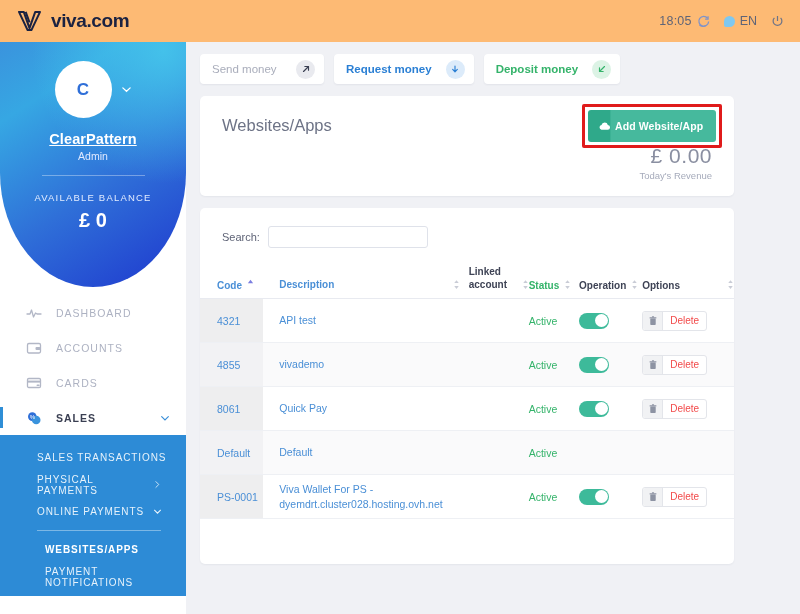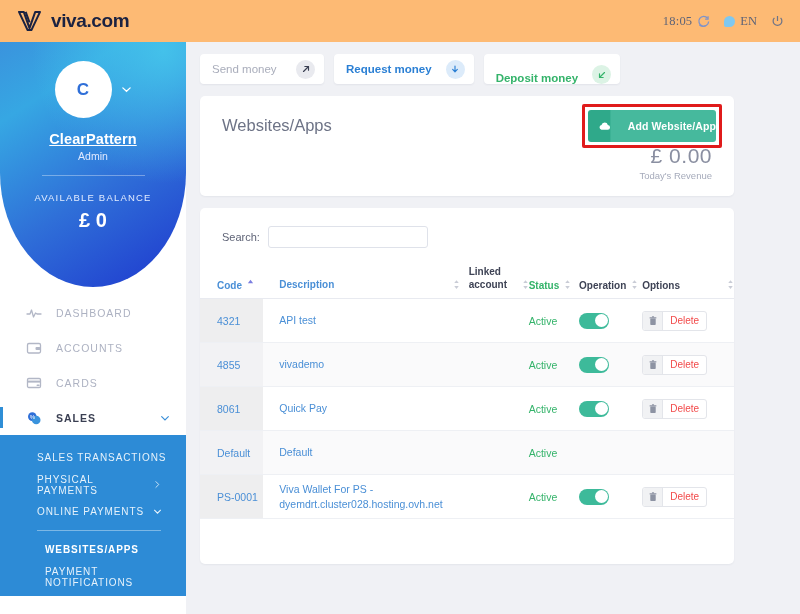--- a/index.html
+++ b/index.html
@@ -18,21 +18,21 @@
     display: flex; align-items: center;
     z-index: 40;
   }
   .brand { display: flex; align-items: center; gap: 9px; margin-left: 17px; }
   .brand-mark { width: 25px; height: 22px; }
   .brand-text {
     font-size: 19px; font-weight: 700; color: #1b2241; letter-spacing: -0.4px;
   }
   .topbar-right {
     margin-left: auto; margin-right: 16px;
-    display: flex; align-items: center; gap: 14px; font-family: Liberation Serif, serif;
+    display: flex; align-items: center; gap: 14px;
   }
   .clock { font-size: 12.5px; color: #5f6477; letter-spacing: .2px; }
   .tb-item { display: flex; align-items: center; gap: 5px; }
   .lang-dot {
     width: 11px; height: 11px; border-radius: 50% 50% 50% 2px;
     background: #7fc8f0; display: inline-block;
   }
   .lang-txt { font-size: 12.5px; color: #5f6477; }
   .icon-sm { width: 13px; height: 13px; display: block; }
 
@@ -118,21 +118,21 @@
   .act-btn {
     height: 30px; min-width: 124px;
     background: #fff; border-radius: 4px;
     display: flex; align-items: center; justify-content: space-between;
     padding: 0 9px 0 12px; gap: 14px;
     font-size: 11.5px; cursor: pointer;
     box-shadow: 0 1px 2px rgba(40,50,80,.07);
   }
   .act-btn.send { color: #a9adbb; }
   .act-btn.request { color: #2a7fd4; font-weight: 700; }
-  .act-btn.deposit { color: #34b36a; font-weight: 700; align-items: flex-end; }
+  .act-btn.deposit { color: #34b36a; font-weight: 700; }
   .act-circ {
     width: 19px; height: 19px; border-radius: 50%;
     display: flex; align-items: center; justify-content: center; flex: none;
   }
   .act-circ.g { background: #e9eaef; }
   .act-circ.b { background: #dcebfa; }
   .act-circ.gr { background: #dcf3e5; }
 
   .card {
     background: #fff; border-radius: 5px;
@@ -158,21 +158,21 @@
   }
   .add-btn {
     position: relative;
     width: 128px; height: 32px;
     background: linear-gradient(90deg, #2fa98a 0%, #2fa98a 17%, #46b99d 18%, #46b99d 100%);
     border-radius: 3px; cursor: pointer;
     display: flex; align-items: center;
   }
   .add-ico { width: 22px; margin-left: 5px; display: flex; justify-content: center; }
   .add-label {
-    flex: 1; text-align: right;
+    flex: 1; text-align: left;
     color: #fff; font-size: 10.5px; font-weight: 700; letter-spacing: .1px;
   }
 
   .table-card { margin-top: 12px; padding: 18px 0 0 0; height: 356px; overflow: hidden; }
   .search-row { display: flex; align-items: center; gap: 8px; padding: 0 0 0 22px; }
   .search-lbl { font-size: 11px; color: #5f6477; }
   .search-input {
     width: 160px; height: 22px;
     border: 1px solid #dfe2ea; border-radius: 3px;
     outline: none; font-family: inherit; font-size: 11px;

